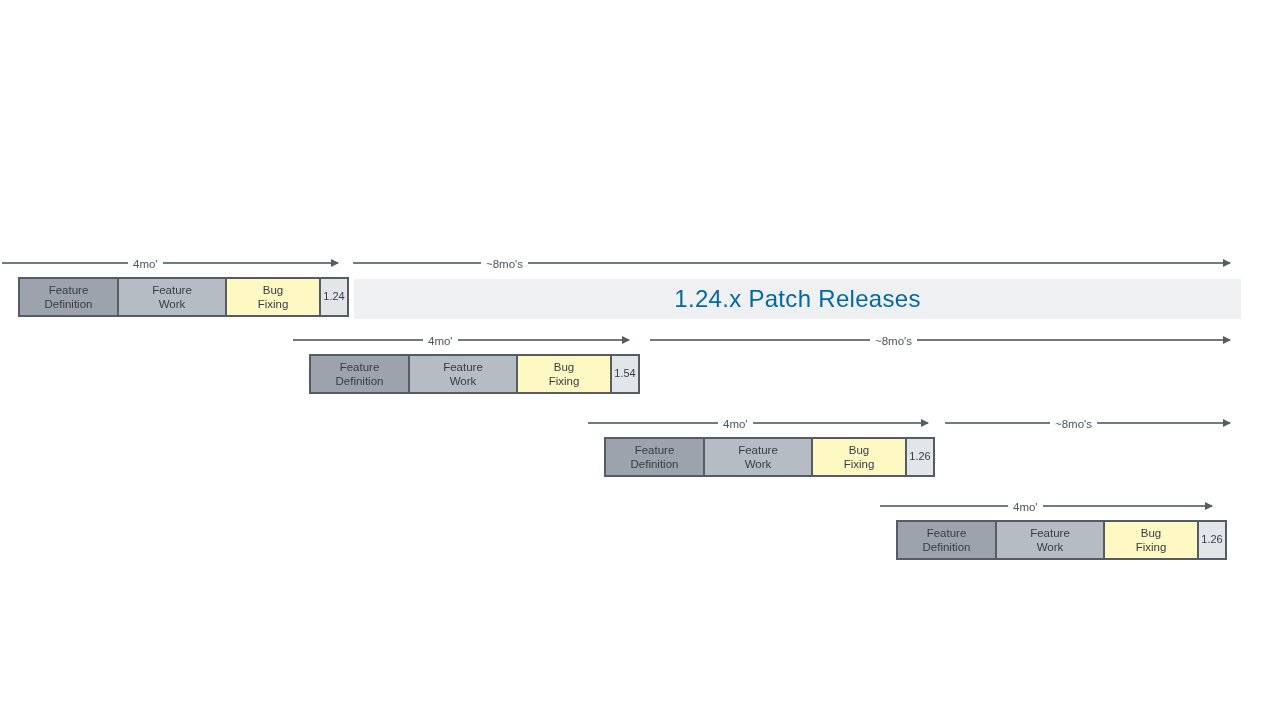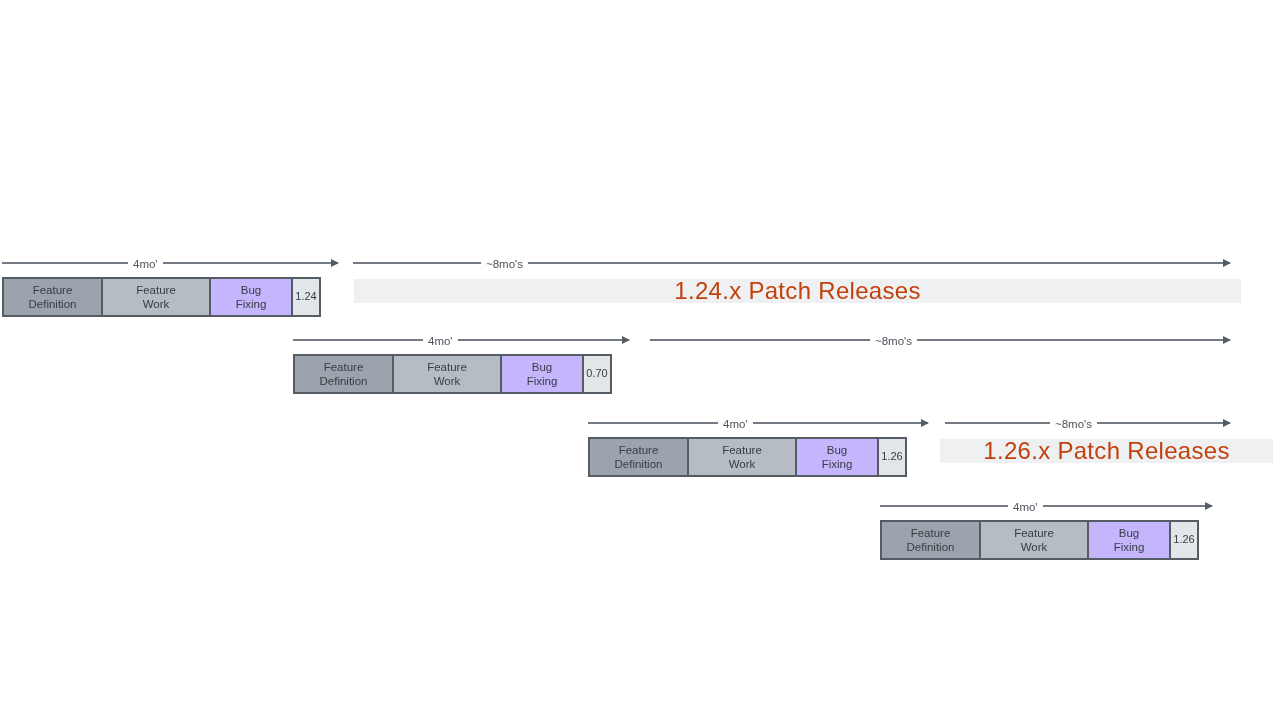--- a/index.html
+++ b/index.html
@@ -26,39 +26,39 @@
     border-bottom:4px solid transparent;
   }
   .arrow .lbl{
     flex:0 0 auto;margin:0 5px;padding-top:2px;
     font-size:11.5px;line-height:14px;color:#4d545b;white-space:nowrap;
   }
 
   
   .boxes{
     position:absolute;display:flex;height:40px;box-sizing:border-box;
-    border:2px solid #565c63;background:#fff;
+    border:2px solid #565c63;background:#fff;margin-left:16px;
   }
   .phase{
     box-sizing:border-box;height:100%;
     display:flex;align-items:center;justify-content:center;text-align:center;
     font-size:11.5px;line-height:1.25;white-space:pre-line;
     border-left:2px solid #565c63;color:#373d44;
   }
   .phase:first-child{border-left:none;}
   .phase.fd{width:97px;background:#9ca3ac;}
   .phase.fw{width:108px;background:#b6bcc3;}
-  .phase.bf{width:82px;background:#c4b5fd;}
+  .phase.bf{width:94px;background:#fef9c3;}
   .phase.ver{width:28px;background:#e3e6e9;font-size:11px;}
 
   
   .patchbar{
-    position:absolute;height:24px;background:#eef0f2;
+    position:absolute;height:40px;background:#eef0f2;
     display:flex;align-items:center;justify-content:center;
-    font-size:24px;color:#c2410c;letter-spacing:.3px;white-space:nowrap;
+    font-size:24px;color:#0369a1;letter-spacing:.3px;white-space:nowrap;
   }
 </style>
 </head>
 <body>
 
 <div class="stage">
 
   <div class="arrow" style="left:2px;top:255px;width:336px;">
     <div class="seg first" style="width:126px;"></div>
     <span class="lbl">4mo'</span>
@@ -92,21 +92,21 @@
     <span class="lbl">~8mo's</span>
     <div class="seg last"></div>
   </div>
   <div class="boxes" style="left:293px;top:354px;">
     <div class="phase fd">Feature
 Definition</div>
     <div class="phase fw">Feature
 Work</div>
     <div class="phase bf">Bug
 Fixing</div>
-    <div class="phase ver">0.70</div>
+    <div class="phase ver">1.54</div>
   </div>
 
   <div class="arrow" style="left:588px;top:415px;width:340px;">
     <div class="seg first" style="width:130px;"></div>
     <span class="lbl">4mo'</span>
     <div class="seg last"></div>
   </div>
   <div class="arrow" style="left:945px;top:415px;width:285px;">
     <div class="seg first" style="width:105px;"></div>
     <span class="lbl">~8mo's</span>
@@ -114,23 +114,20 @@
   </div>
   <div class="boxes" style="left:588px;top:437px;">
     <div class="phase fd">Feature
 Definition</div>
     <div class="phase fw">Feature
 Work</div>
     <div class="phase bf">Bug
 Fixing</div>
     <div class="phase ver">1.26</div>
   </div>
-  <div class="patchbar" style="left:940px;top:439px;width:333px;">
-    <span>1.26.x Patch Releases</span>
-  </div>
 
   <div class="arrow" style="left:880px;top:498px;width:332px;">
     <div class="seg first" style="width:128px;"></div>
     <span class="lbl">4mo'</span>
     <div class="seg last"></div>
   </div>
   <div class="boxes" style="left:880px;top:520px;">
     <div class="phase fd">Feature
 Definition</div>
     <div class="phase fw">Feature

